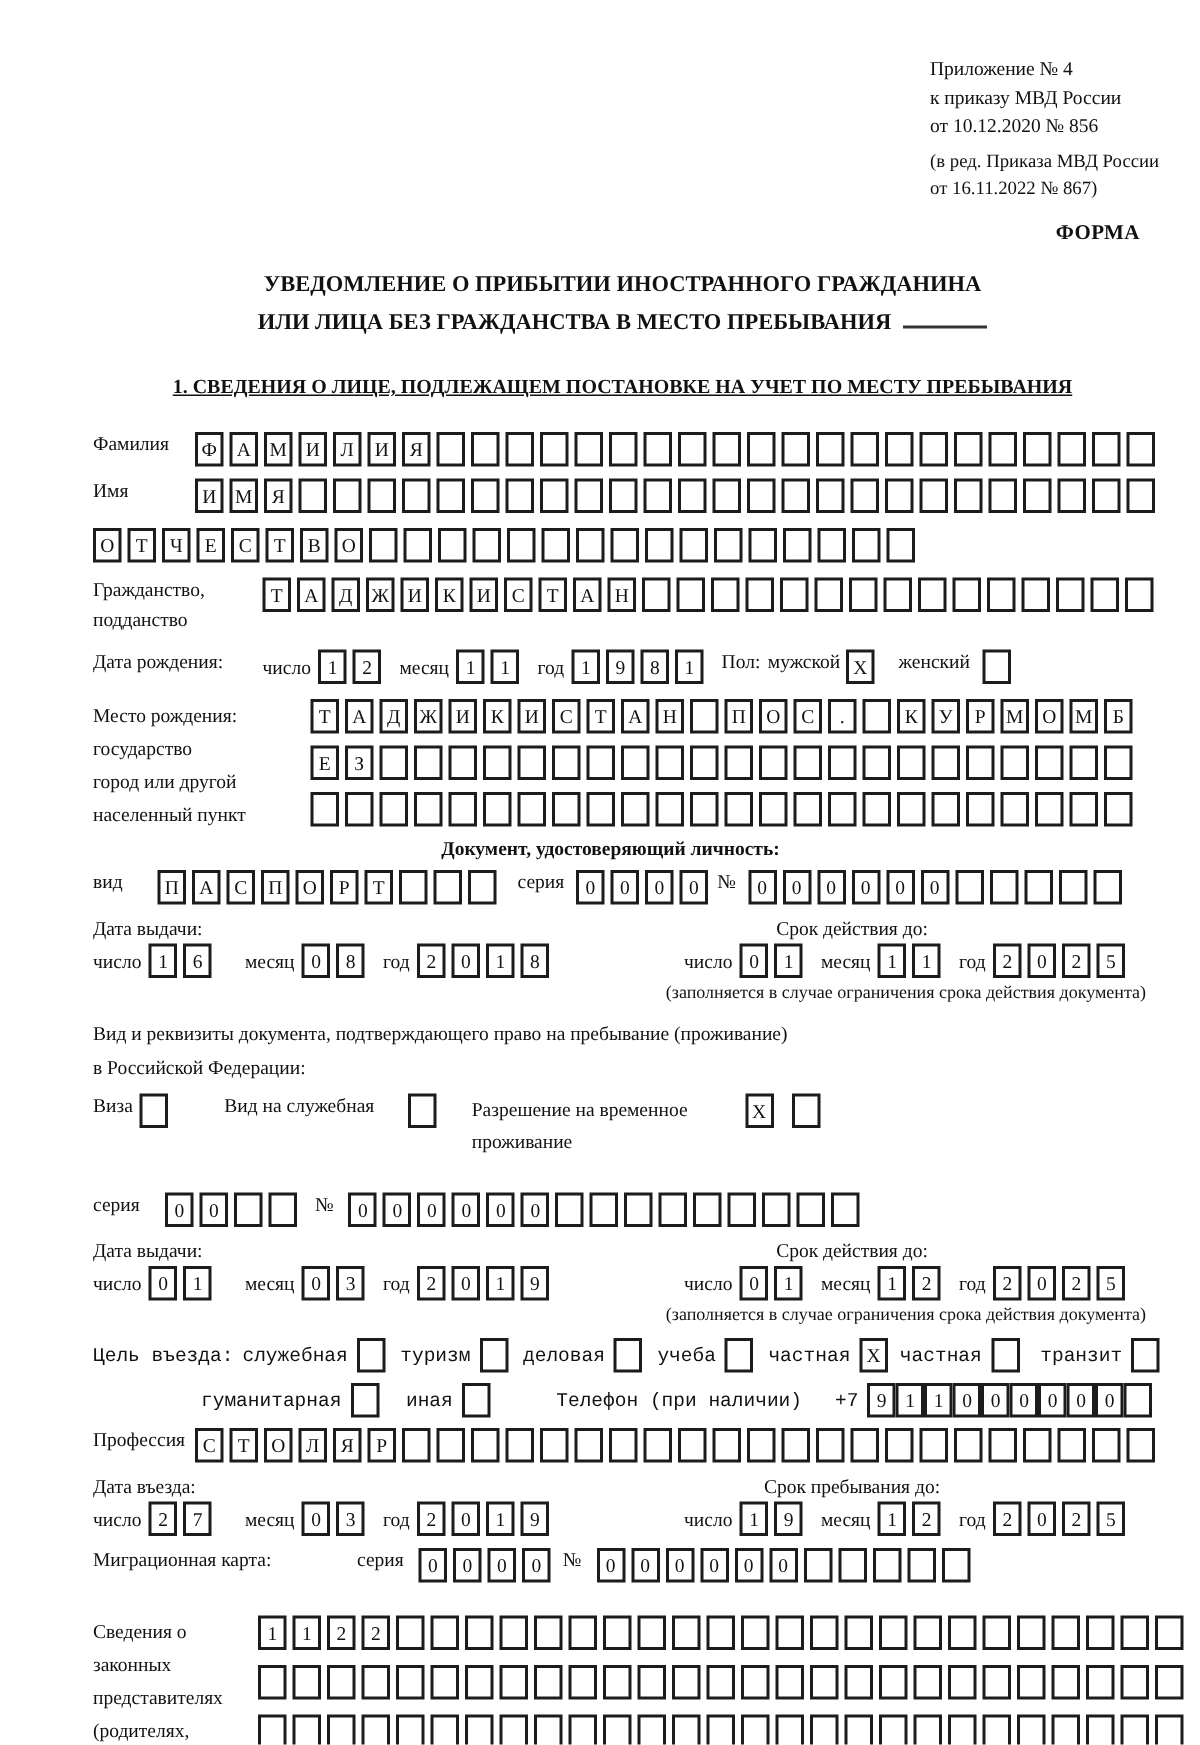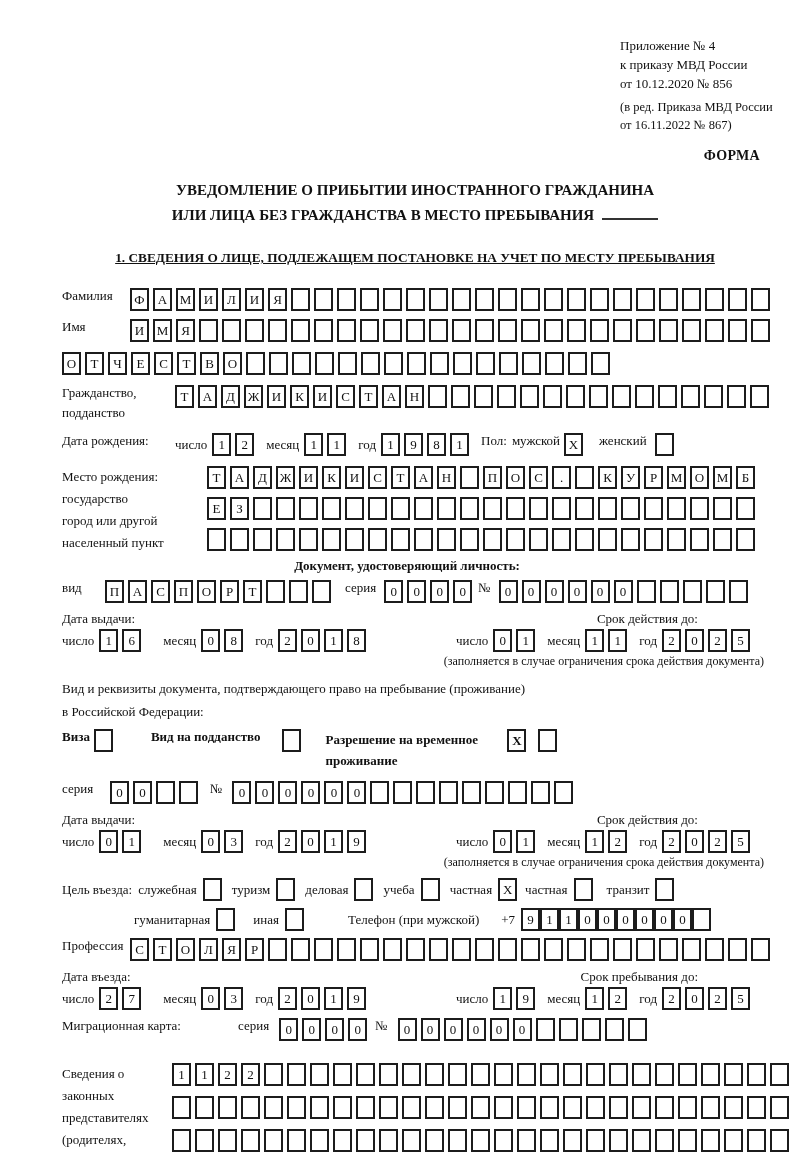--- a/index.html
+++ b/index.html
@@ -24,34 +24,34 @@
   .appendix{margin-left:558px;line-height:19px;}
   .revision{margin-left:558px;line-height:18px;margin-top:5px;font-size:12.5px;}
   .forma{text-align:right;padding-right:32px;font-weight:bold;font-size:14px;margin-top:14px;letter-spacing:.3px;}
   .titleblock{padding-right:24px;text-align:center;font-weight:bold;font-size:15px;line-height:25px;margin-top:14px;}
   .title-underline{display:inline-block;width:56px;border-bottom:2px solid #333;margin-left:8px;vertical-align:baseline;height:14px;}
   .sec1{padding-right:24px;text-align:center;font-weight:bold;font-size:13.3px;margin-top:22px;margin-bottom:22px;text-decoration:underline;}
   .bold-center{text-align:center;font-weight:bold;margin:0 0 6px 0;padding-right:40px;}
   
   .dhdr{display:flex;margin-top:2px;margin-bottom:2px;}
   .dh-l{flex:none;width:376px;text-align:left;}
-  .dh-r{flex:none;width:260px;text-align:right;}
+  .dh-r{flex:none;width:260px;text-align:center;}
   .drow{display:flex;align-items:center;margin-bottom:2px;}
   .dg{display:flex;align-items:center;}
   .dg .dlbl{margin-right:5px;}
   .dg .cells{margin-right:8px;}
   .note{font-size:12px;text-align:right;padding-right:28px;margin-bottom:8px;}
   .intro{line-height:23px;}
   
-  .resrow{display:flex;align-items:flex-start;margin-top:6px;margin-bottom:10px;font-weight:bold;}
+  .resrow{display:flex;align-items:flex-start;margin-top:6px;margin-bottom:24px;}
   .optlbl{flex:none;}
   .optlbl-c{flex:none;text-align:left;line-height:21px;}
   
   .prow{display:flex;align-items:center;margin-bottom:7px;}
-  .prow .pl{margin-right:6px;}
+  .prow .pl{margin-right:6px;font-family:Liberation Mono, monospace;}
   .prow .cell{margin-right:0;}
   .gap10{margin-left:10px;}
   .gap16{margin-left:16px;}
   
   .legal{display:flex;align-items:flex-start;margin-top:4px;}
   .legal-lbl{flex:none;width:110px;line-height:22px;}
   .legal-cells .cells{display:flex;margin-bottom:10px;}
 </style>
 </head>
 <body>
@@ -415,21 +415,21 @@
   <div class="note">(заполняется в случае ограничения срока действия документа)</div>
 
   <div class="intro">Вид и реквизиты документа, подтверждающего право на пребывание (проживание)</div>
   <div class="intro">в Российской Федерации:</div>
 
   <div class="resrow">
     <span class="optlbl">Виза</span>
     <span class="cells" style="margin-left:4px">
         <span class="cell"></span>
       </span>
-    <span class="optlbl" style="margin-left:34px">Вид на подданство</span>
+    <span class="optlbl" style="margin-left:34px">Вид на служебная</span>
     <span class="cells" style="margin-left:22px">
         <span class="cell"></span>
       </span>
     <span class="optlbl-c" style="margin-left:20px;width:172px">Разрешение на временное проживание</span>
     <span class="cells" style="margin-left:10px">
         <span class="cell">X</span>
       </span>
     <span class="cells" style="margin-left:8px">
         <span class="cell"></span>
       </span>
@@ -543,21 +543,21 @@
 
   <div class="prow" style="margin-left:72px">
     <span class="pl">гуманитарная</span>
     <span class="cells" style="margin-right:18px">
         <span class="cell"></span>
       </span>
     <span class="pl">иная</span>
     <span class="cells" style="margin-right:28px">
         <span class="cell"></span>
       </span>
-    <span class="pl gap16">Телефон (при мужской)</span>
+    <span class="pl gap16">Телефон (при наличии)</span>
     <span class="pl gap16">+7</span>
     <span class="cells">
         <span class="cell">9</span>
         <span class="cell">1</span>
         <span class="cell">1</span>
         <span class="cell">0</span>
         <span class="cell">0</span>
         <span class="cell">0</span>
         <span class="cell">0</span>
         <span class="cell">0</span>

